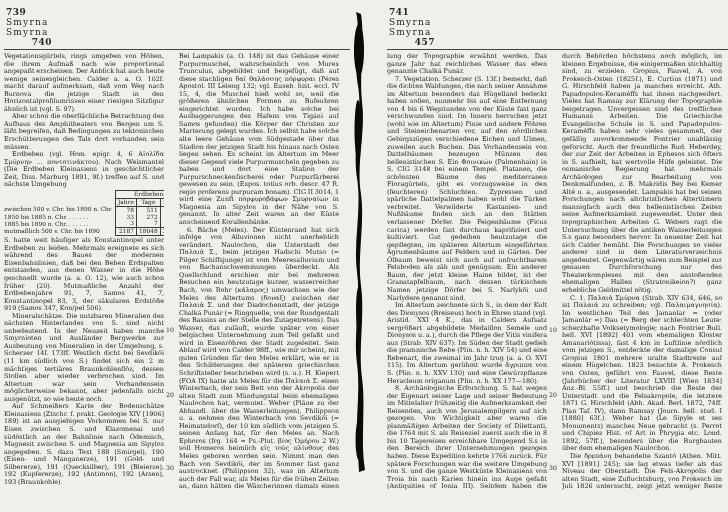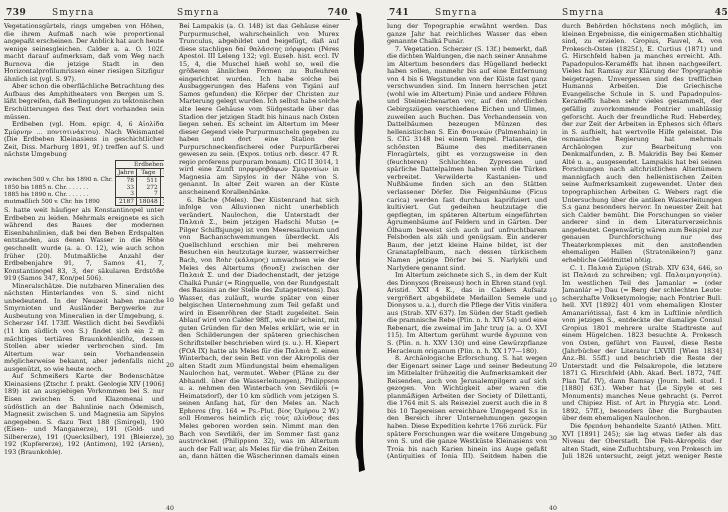--- a/index.html
+++ b/index.html
@@ -9,21 +9,21 @@
     font-family:"DejaVu Serif","Liberation Serif",serif;
   }
   .sheet{position:absolute;inset:0;background:#f1efe9;}
   .page{position:absolute;top:4px;height:504px;}
   .page-left{left:4px;width:346px;}
   .page-right{left:387px;width:350px;}
   .pg-header{
     display:flex;align-items:baseline;
     border-bottom:1.2px solid #47423b;
     padding:3px 2px 2px 2px;
-    font-size:9px;color:#2b2824;
+    font-size:9px;color:#2b2824;flex-direction:column;
   }
   .colnum{width:46px;font-weight:bold;letter-spacing:.5px;}
   .colnum.right{text-align:right;}
   .pg-title{flex:1;text-align:left;letter-spacing:1.2px;font-size:9px;}
   .pg-body{display:flex;padding-top:3px;align-items:center;}
   .col{
     width:160px;height:438px;overflow:hidden;
     text-align:justify;
     font-size:6.4px;line-height:7.55px;
     color:#26231f;
@@ -50,21 +50,21 @@
 <div class="page page-left">
   <div class="pg-header">
     <span class="colnum">739</span>
     <span class="pg-title">Smyrna</span>
     <span class="pg-title">Smyrna</span>
     <span class="colnum right">740</span>
   </div>
   <div class="pg-body">
     <div class="col" lang="de">
       <p class="cont">Vegetationsgürtels, rings umgeben von Höhen, die ihrem Aufmaß nach wie proportional angepaßt erscheinen. Der Anblick hat auch heute wenige seinesgleichen. Calder a. a. O. 102f. macht darauf aufmerksam, daß vom Weg nach Burnova die jetzige Stadt in den Horizontalprofilumrissen einer riesigen Sitzfigur ähnlich ist (vgl. S. 97).</p>
-      <p>Aber schon die oberflächliche Betrachtung des Aufbaus des Amphitheaters von Bergen um S. läßt begreifen, daß Bedingungen zu tektonischen Erschütterungen des Text dort vorhanden sein müssen.</p>
+      <p>Aber schon die oberflächliche Betrachtung des Aufbaus des Amphitheaters von Bergen um S. läßt begreifen, daß Bedingungen zu tektonischen Erschütterungen des Tals dort vorhanden sein müssen.</p>
       <p>Erdbeben (vgl. Hom. epigr. 4, 6 Αἰολίδα Σμύρνην ... ποντοτινάκτου). Nach Weismantel (Die Erdbeben Kleinasiens in geschichtlicher Zeit, Diss. Marburg 1891, 9f.) treffen auf S. und nächste Umgebung</p>
       <table class="erd">
         <tbody>
             <tr>
           <td class="lbl"></td>
           <th class="boxtitle" colspan="3">Erdbeben-</th>
         </tr>
         <tr>
           <td class="lbl"></td>
           <th class="colhead">Jahre</th>

